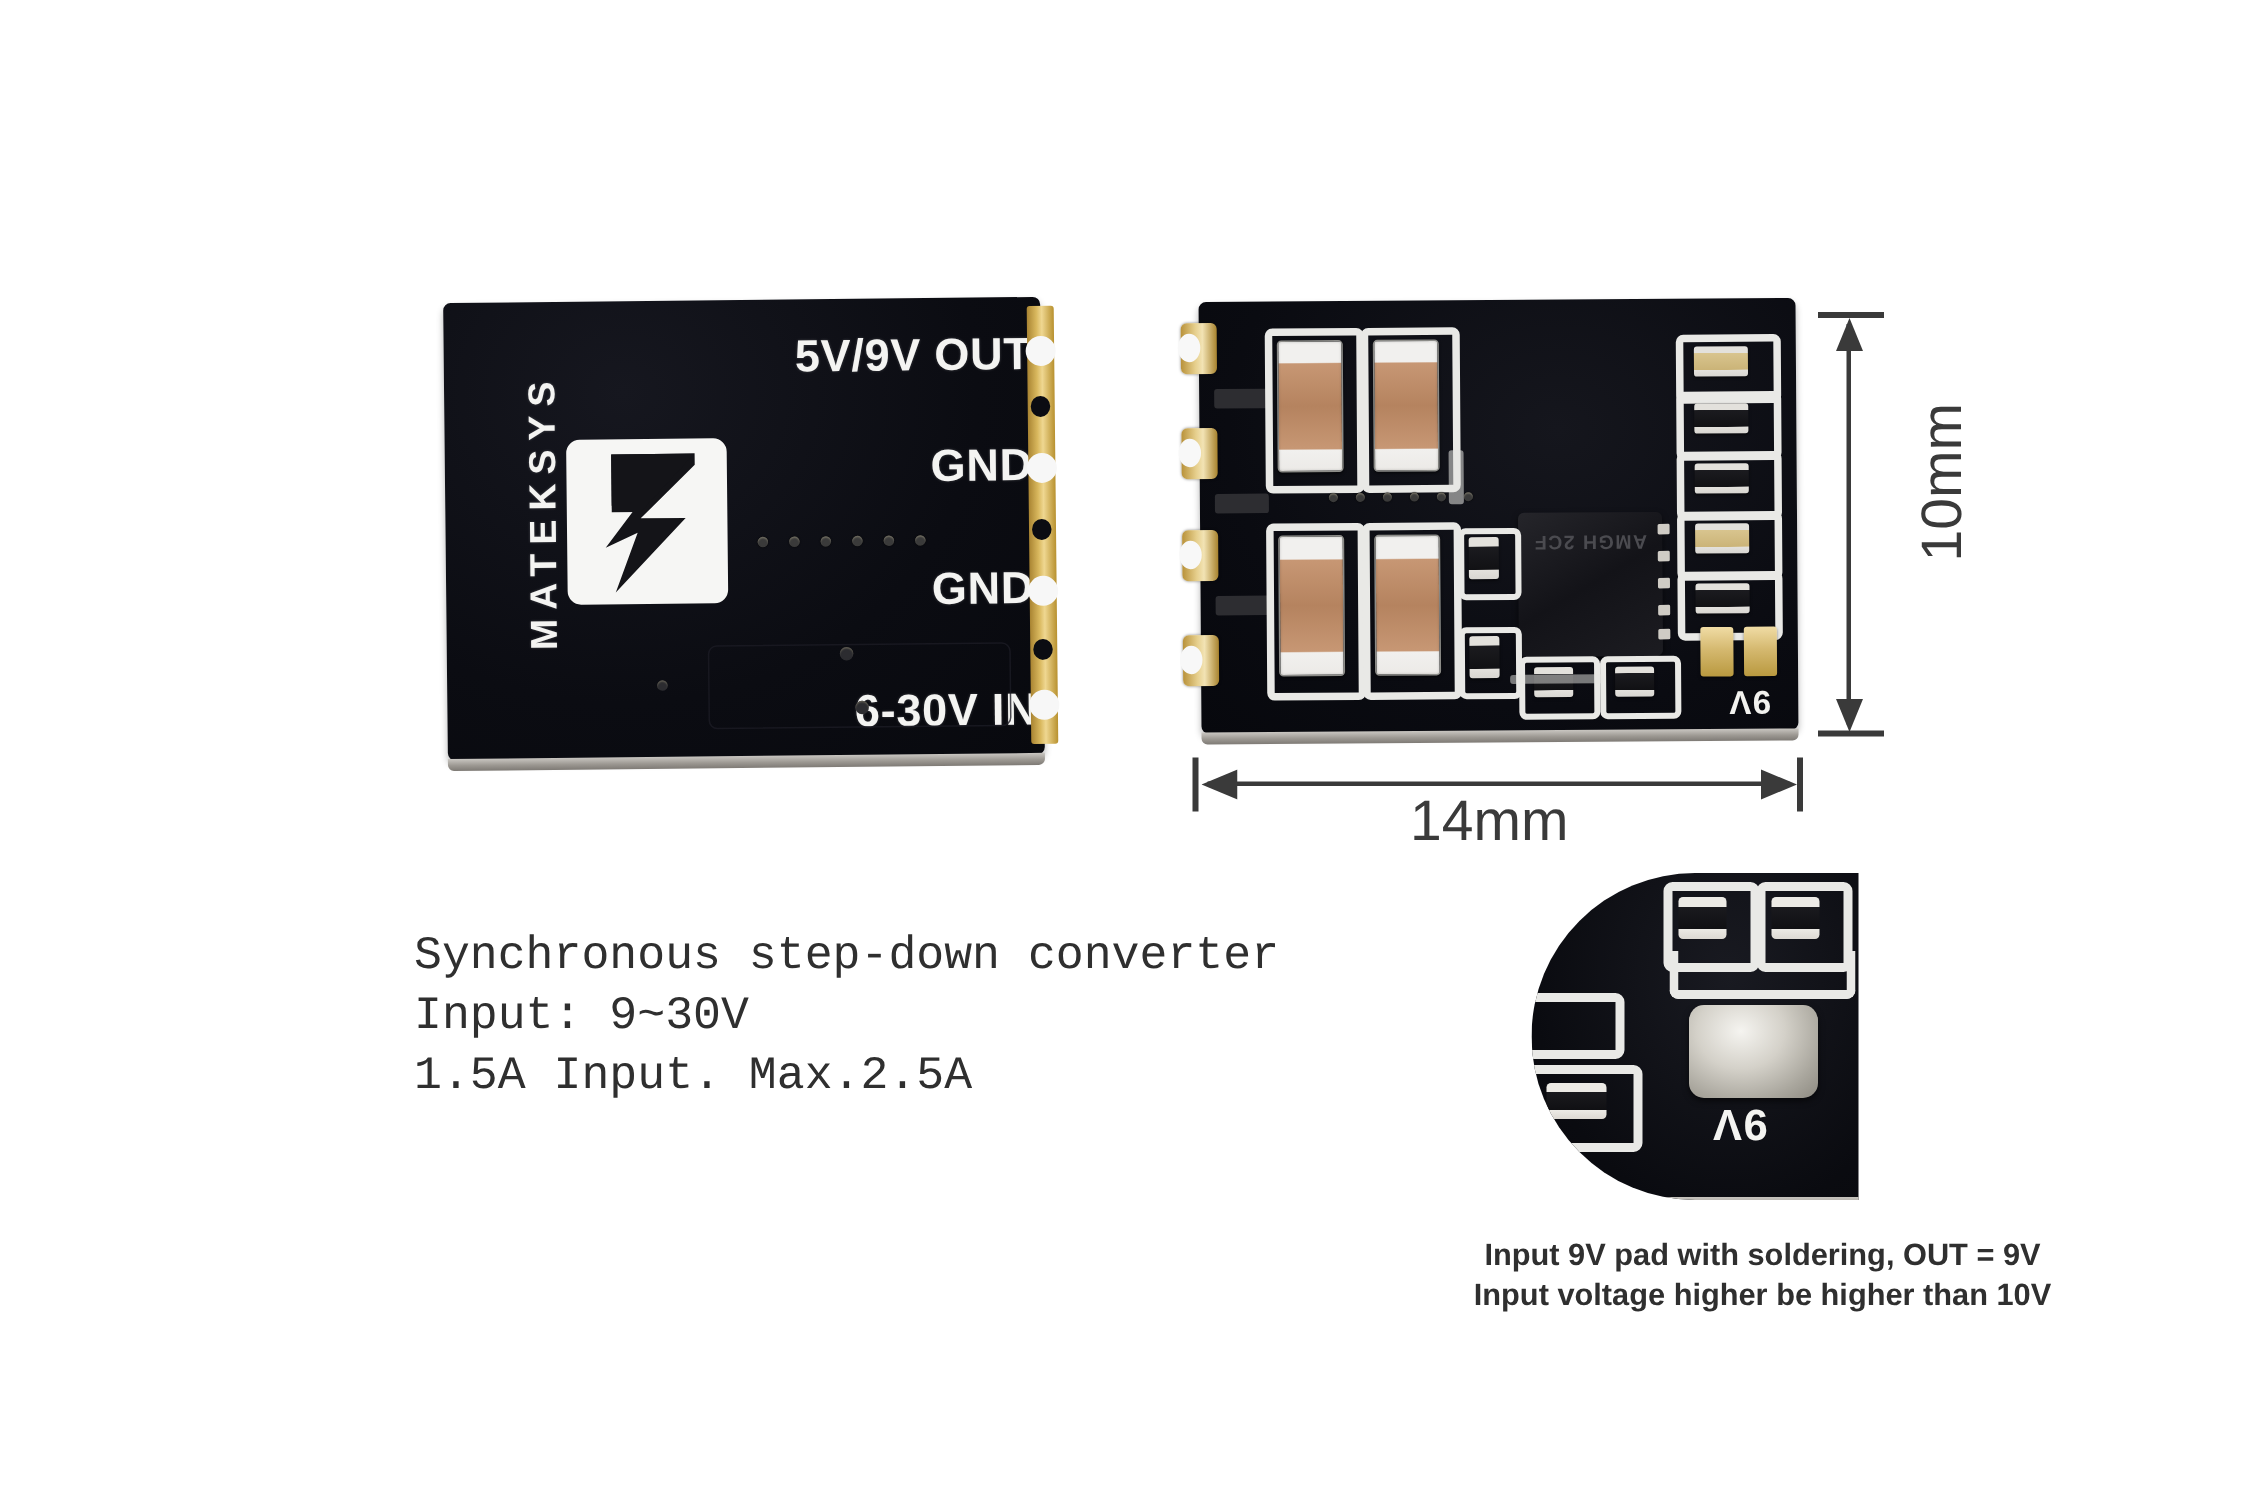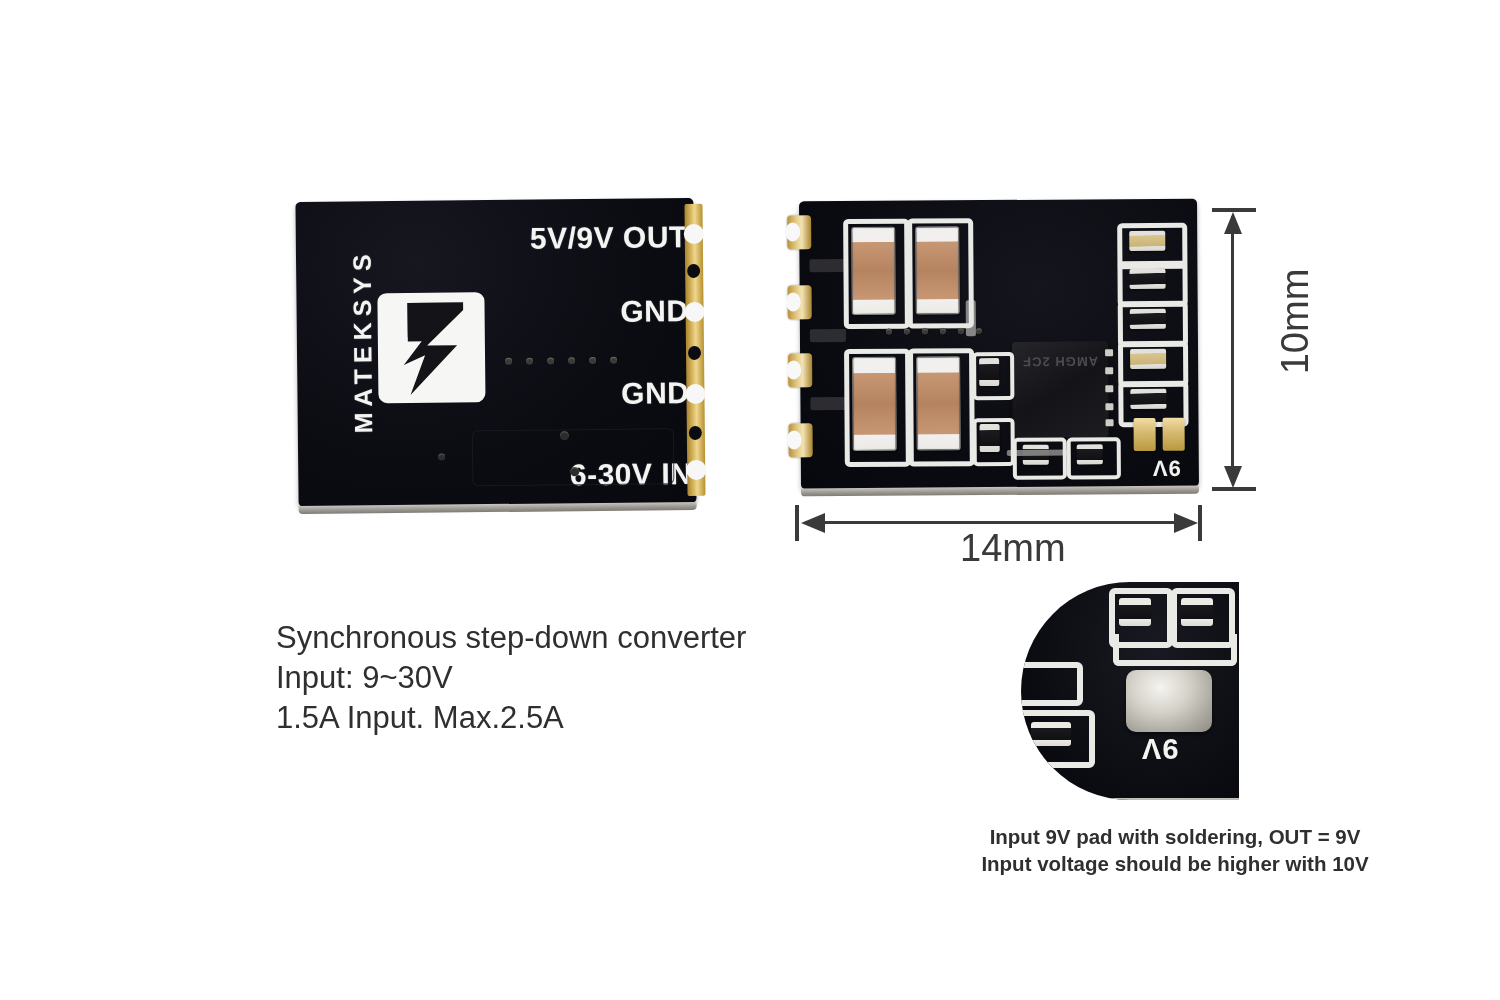--- a/index.html
+++ b/index.html
@@ -158,27 +158,27 @@
   
   .dimline{position:absolute;background:#3a3a3a;}
   .tick{position:absolute;background:#3a3a3a;}
   .dimlabel{position:absolute;color:#3a3a3a;font-size:38px;font-weight:500;
     font-family:"Liberation Sans", sans-serif;}
   #dim-v-label{
     left:1243px;top:300px;
     transform:rotate(-90deg);transform-origin:center center;
     letter-spacing:0px;
   }
-  #dim-h-label{left:960px;top:527px;}
+  #dim-h-label{left:940px;top:527px;}
 
   
   #spec-block{
     position:absolute;left:276px;top:618px;width:640px;
     font-size:31px;line-height:40px;color:#2f2f2f;
-    font-family:Liberation Sans, sans-serif;
+    font-family:Liberation Mono, monospace;
   }
   #spec-block div{white-space:nowrap;}
   #spec-size{margin-top:44px;}
 
   #note-block{
     position:absolute;left:925px;top:823px;width:500px;
     font-size:20.5px;line-height:27px;font-weight:bold;color:#2f2f2f;
     text-align:center;
     font-family:"Liberation Sans", sans-serif;
   }
@@ -393,16 +393,16 @@
       <div class="blob"></div>
 
       <div id="inset-9v">9V</div>
 
       <div id="inset-edge"></div>
     </div>
   </div>
 
   <div id="note-block">
     <div>Input 9V pad with soldering, OUT = 9V</div>
-    <div>Input voltage should be higher with 10V</div>
+    <div>Input voltage higher be higher than 10V</div>
   </div>
 
 </div>
 
 </body></html>

